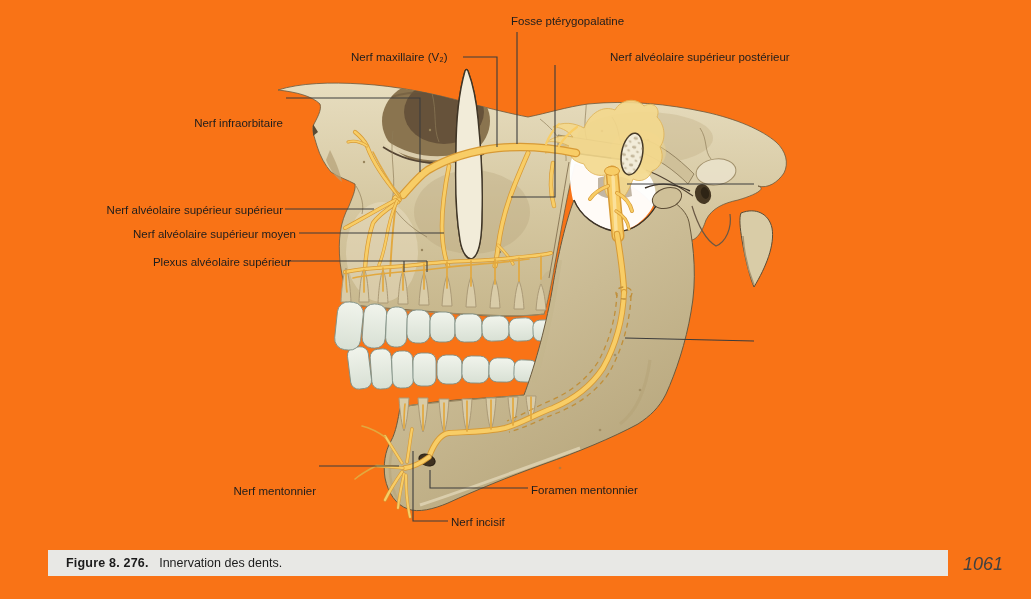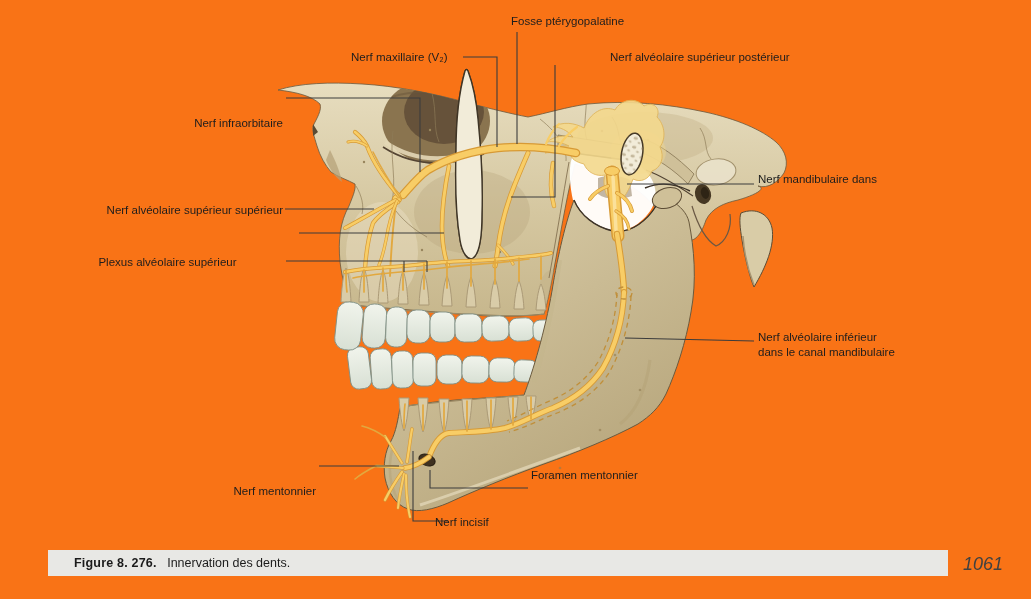--- a/index.html
+++ b/index.html
@@ -3,21 +3,21 @@
 <meta charset="utf-8">
 <style>
   html,body{margin:0;padding:0;background:#ffffff;}
   #page{position:relative;width:1031px;height:599px;background:#f97316;overflow:hidden;
         font-family:"Liberation Sans",sans-serif;}
   #art{position:absolute;left:0;top:0;width:1031px;height:599px;}
   .lbl{position:absolute;font-size:11.5px;line-height:14px;color:#1d1d1d;white-space:nowrap;}
   .lbl.two{white-space:normal;line-height:15px;}
   .r{text-align:right;}
   #caption-bar{position:absolute;left:48px;top:550px;width:900px;height:26px;background:#e8e8e5;
-               display:flex;align-items:center;padding:12px;box-sizing:border-box;}
+               display:flex;align-items:center;padding:4px;box-sizing:border-box;}
   #caption-bar .inner{margin-left:14px;font-size:12.5px;color:#1b1b1b;}
   #caption-bar b{font-weight:bold;letter-spacing:.2px;}
   #page-number{position:absolute;left:963px;top:554px;font-size:18px;color:#414141;font-style:italic;}
   
   .bone-line{fill:none;stroke:#8d7c58;stroke-width:.9;opacity:.75;}
   .no{fill:none;stroke:#d79a35;stroke-linecap:round;stroke-linejoin:round;}
   .ni{fill:none;stroke:#f8cd66;stroke-linecap:round;stroke-linejoin:round;}
   .nf{fill:none;stroke:#e2a83f;stroke-linecap:round;}
   .dash{fill:none;stroke:#c08f3a;stroke-width:1.3;stroke-dasharray:5 4;}
   .leader{fill:none;stroke:#3c3c3c;stroke-width:1.1;}
@@ -335,31 +335,27 @@
       <polyline class="leader" points="528,488 430,488 430,470"></polyline>
       <polyline class="leader" points="448,521 413,521 413,451"></polyline>
     </g>
   </svg>
 
   <div class="lbl" style="left:511px;top:14px;">Fosse ptérygopalatine</div>
   <div class="lbl" style="left:351px;top:50px;">Nerf maxillaire (V₂)</div>
   <div class="lbl" style="left:566px;top:50px;margin-left:44px;">Nerf alvéolaire supérieur postérieur</div>
   <div class="lbl r" style="left:80px;top:92px;width:203px;margin-top:24px;">Nerf infraorbitaire</div>
   <div class="lbl r" style="left:30px;top:203px;width:253px;">Nerf alvéolaire supérieur supérieur</div>
-  <div class="lbl r" style="left:56px;top:255px;width:223px;text-align:center;">Plexus alvéolaire supérieur</div>
+  <div class="lbl r" style="left:40px;top:227px;width:256px;">Nerf alvéolaire supérieur moyen</div>
+  <div class="lbl r" style="left:68px;top:255px;width:223px;">Plexus alvéolaire supérieur</div>
   <div class="lbl two" style="left:758px;top:172px;width:180px;">
-    <div>Nerf mandibulaire dans</div>
-  </div>
-  <div class="lbl two" style="left:758px;top:330px;width:180px;">
-    <div>Nerf alvéolaire inférieur</div>
-    <div>dans le canal mandibulaire</div>
   </div>
   <div class="lbl r" style="left:60px;top:484px;width:256px;">Nerf mentonnier</div>
-  <div class="lbl" style="left:531px;top:468px;">Foramen mentonnier</div>
-  <div class="lbl" style="left:435px;top:515px;">Nerf incisif</div>
+  <div class="lbl" style="left:531px;top:483px;">Foramen mentonnier</div>
+  <div class="lbl" style="left:451px;top:515px;">Nerf incisif</div>
 
   <div id="caption-bar">
     <div class="inner">
       <b>Figure 8. 276.</b>
       <span>&nbsp;</span>
       <span>Innervation des dents.</span>
     </div>
   </div>
   <div id="page-number">1061</div>
 </div>

